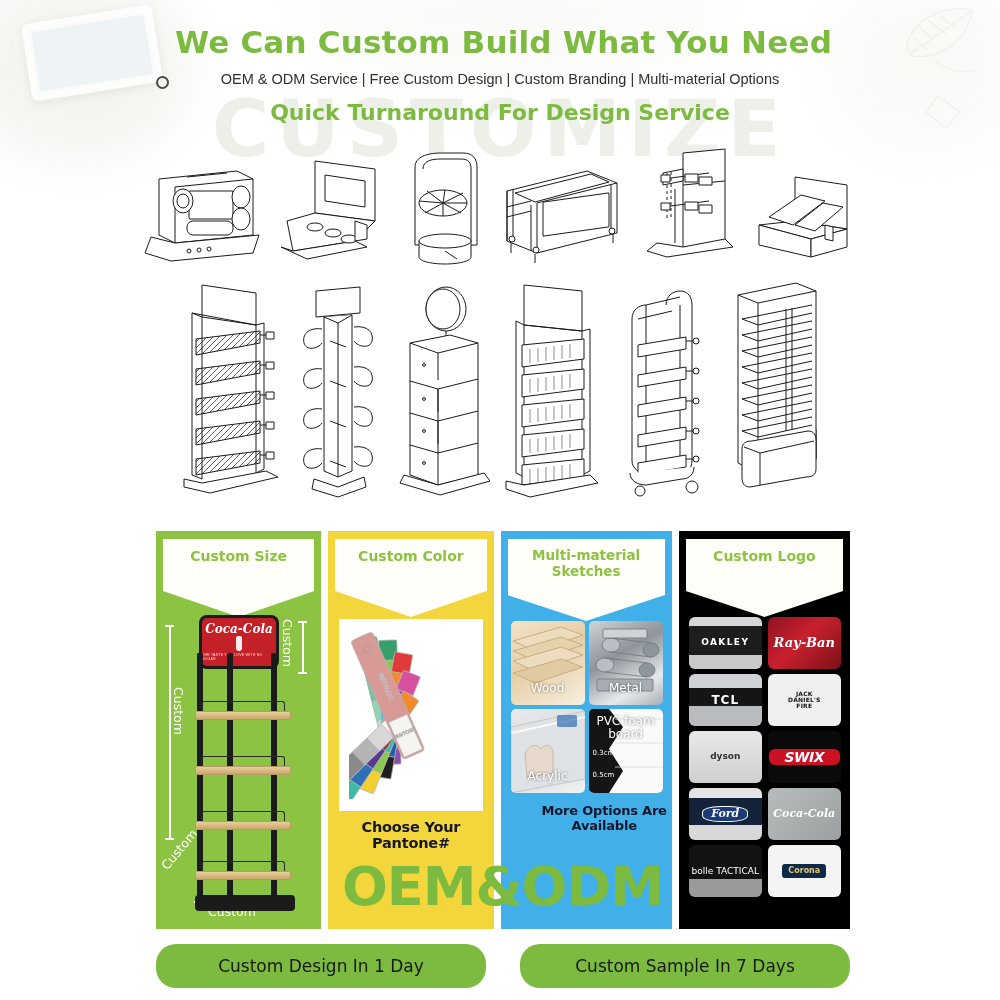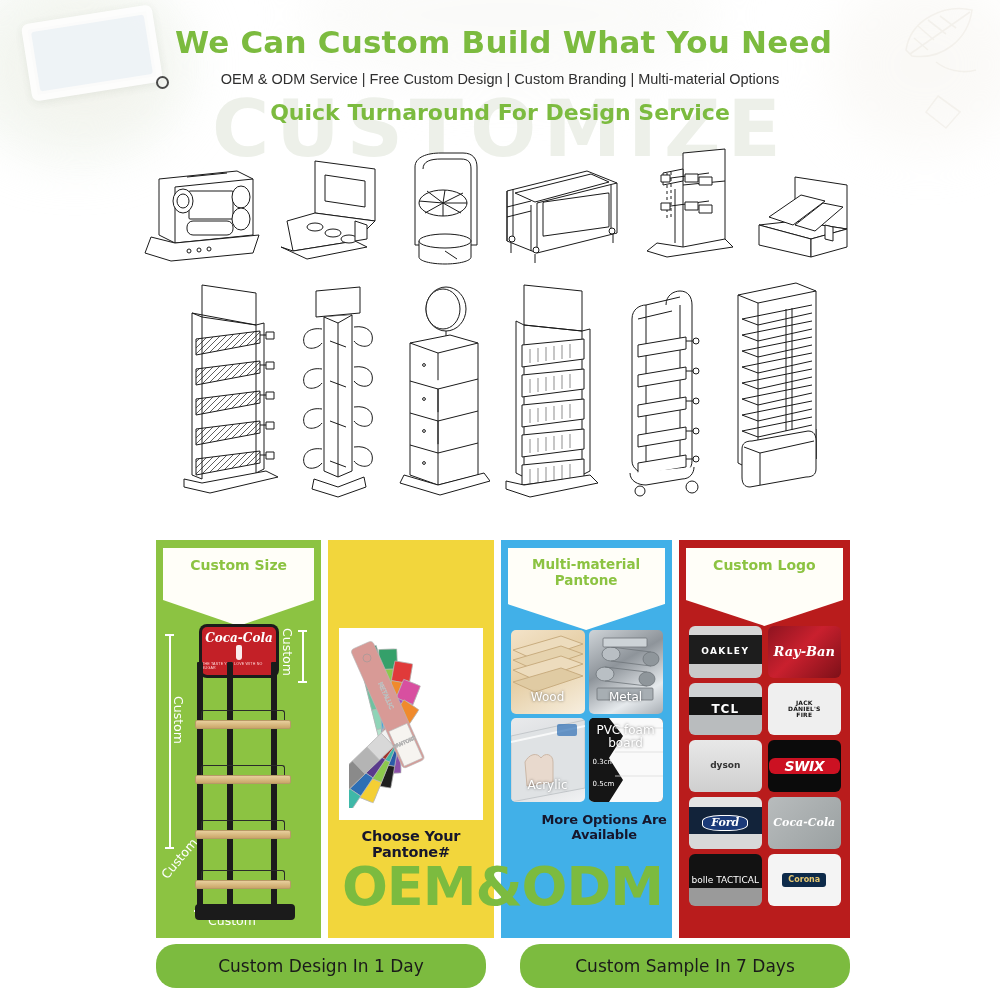--- a/index.html
+++ b/index.html
@@ -72,27 +72,27 @@
   #sketch-area { position: relative; z-index: 2; margin-top: 12px; }
   .sketch-row { display: flex; justify-content: center; align-items: flex-end; }
   #sketch-row-1 { gap: 10px; height: 130px; padding: 0 140px; }
   #sketch-row-2 { gap: 8px;  height: 232px; padding: 0 140px; margin-top: 4px; }
   .sketch { display: block; }
 
   
   #panels {
     position: absolute; left: 156px; top: 531px;
     width: 694px; height: 398px; z-index: 3;
-    display: flex; gap: 7px; margin-top: 9px;
+    display: flex; gap: 7px;
   }
   .panel { position: relative; overflow: hidden; }
   .panel-size  { width: 166px; background: #8cc342; }
   .panel-color { width: 166px; background: #f2d63c; }
   .panel-mat   { width: 172px; background: #41b0e8; }
-  .panel-logo  { width: 172px; background: #b91c1c; }
+  .panel-logo  { width: 172px; background: #000000; }
 
   
   .ribbon {
     position: relative; margin: 8px 7px 0 7px; height: 52px;
     background: #fffef8; text-align: center;
     display: flex; align-items: flex-start; justify-content: center;
     padding-top: 9px;
   }
   .ribbon::after {
     content: ""; position: absolute; left: 0; right: 0; top: 100%;
@@ -543,20 +543,23 @@
           <div class="shelf-rail" style="top:246px;"></div>
           <div class="shelf" style="top:256px;"></div>
 
           <div class="rack-base"></div>
         </div>
       </div>
     </div>
   </div>
 
   <div class="panel panel-color">
+    <div class="ribbon">
+      <span class="ribbon-text">Custom Color</span>
+    </div>
 
     <div class="color-card">
       <svg class="fan" width="124" height="168" viewBox="0 0 124 168">
         <g stroke="#b9b9b9" stroke-width=".6">
 
           <g transform="rotate(-14 18 18)">
               <rect x="10" y="8" width="20" height="120" rx="3" fill="#3f9e7a"></rect>
               <rect x="10" y="8" width="20" height="22" fill="#2d8a68"></rect>
               <rect x="10" y="30" width="20" height="20" fill="#4fae89"></rect>
               <rect x="10" y="50" width="20" height="20" fill="#6fc2a0"></rect>
@@ -619,21 +622,21 @@
           <circle cx="18" cy="18" r="4" fill="none" stroke="#999"></circle>
         </g>
       </svg>
     </div>
 
     <div class="color-caption">Choose Your Pantone#</div>
   </div>
 
   <div class="panel panel-mat">
     <div class="ribbon">
-      <span class="ribbon-text">Multi-material Pantone</span>
+      <span class="ribbon-text">Multi-material Sketches</span>
     </div>
 
     <div class="mat-grid">
       <div class="mat-cell mat-wood">
         <svg width="100%" height="100%" viewBox="0 0 74 84" preserveAspectRatio="none">
           <g stroke="#c9ad80" fill="none" stroke-width="1">
             <path d="M2 20 L50 6 L72 14 L24 30 Z" fill="#eddcbd"></path>
             <path d="M2 30 L50 16 L72 24 L24 40 Z" fill="#e6d3ae"></path>
             <path d="M2 40 L50 26 L72 34 L24 50 Z" fill="#eddcbd"></path>
             <path d="M2 52 L50 38 L72 46 L24 62 Z" fill="#e0cba3"></path>

